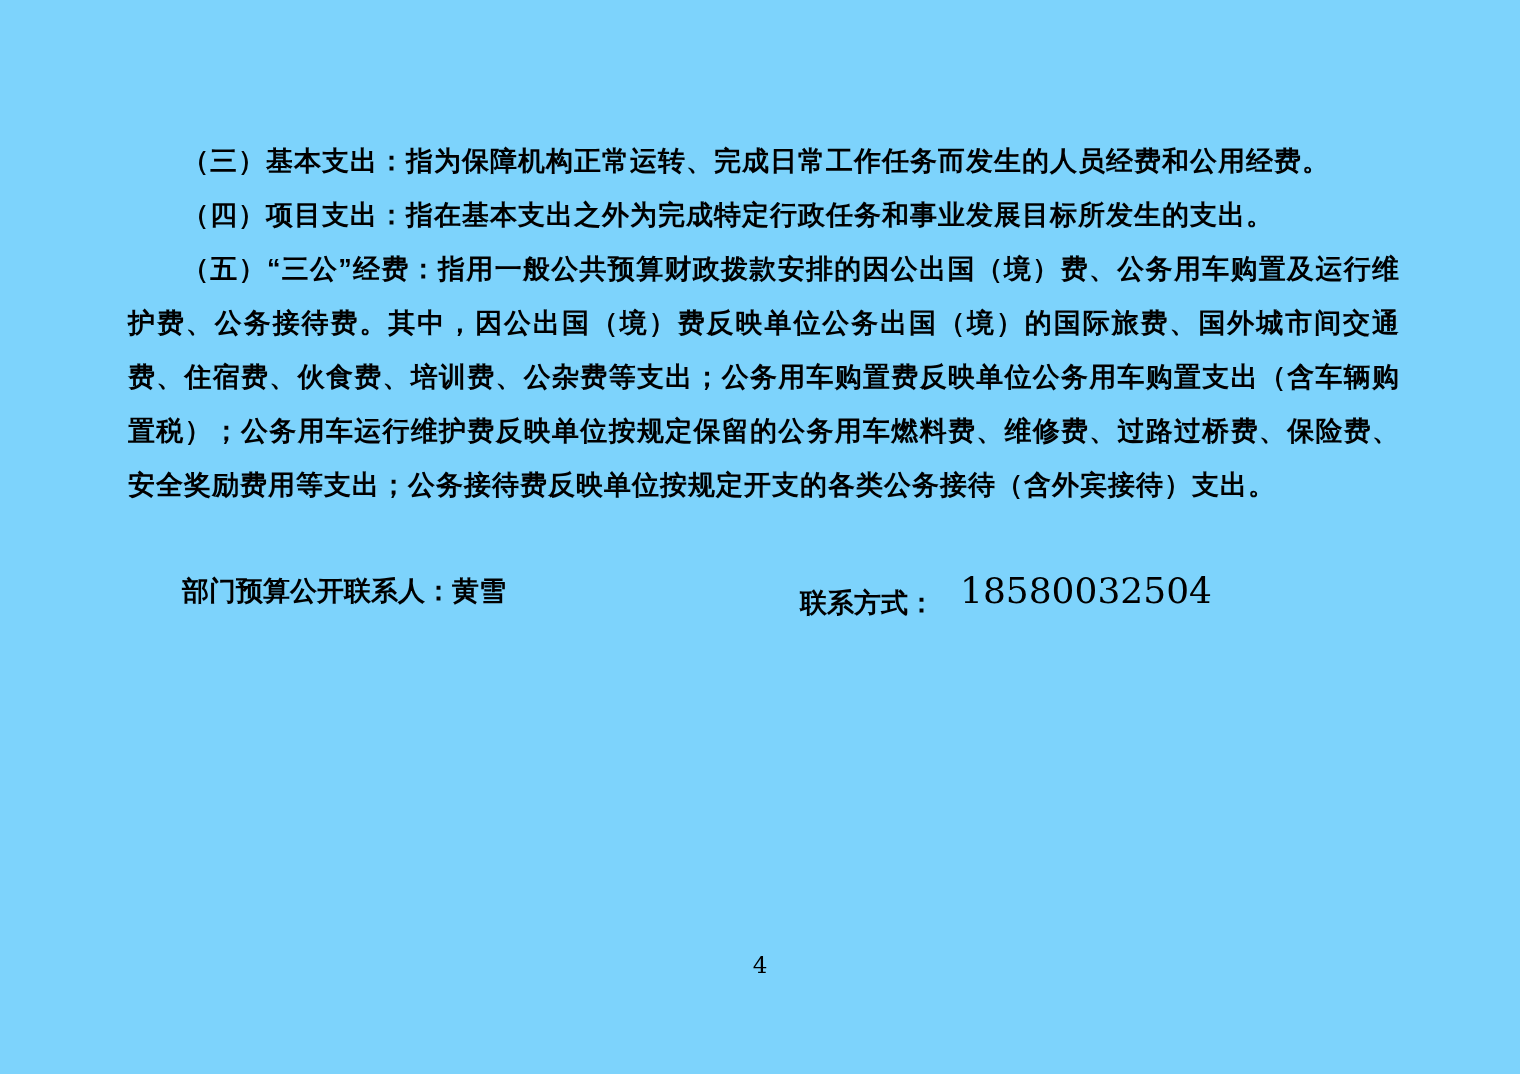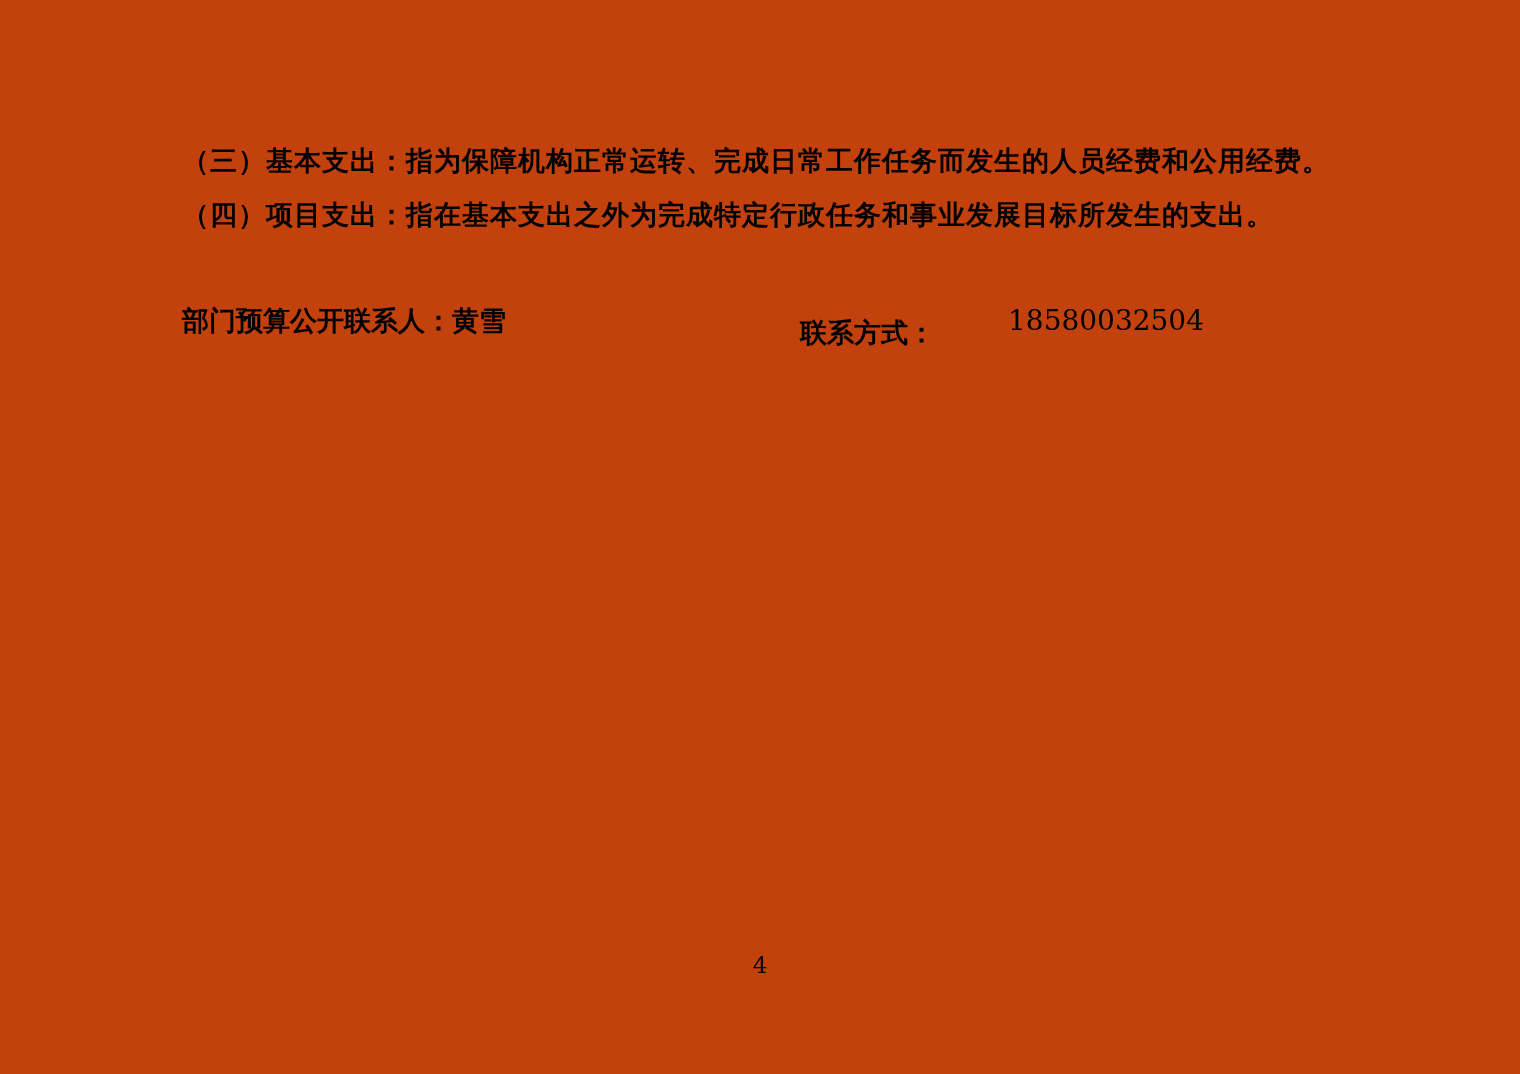--- a/index.html
+++ b/index.html
@@ -4,21 +4,21 @@
 <style>
   html, body {
     margin: 0;
     padding: 0;
     background: #ffffff;
   }
   .page {
     position: relative;
     width: 1520px;
     height: 1074px;
-    background: #c2410c;
+    background: #7dd3fc;
     color: #000000;
     font-family: "Liberation Sans", sans-serif;
     overflow: hidden;
   }
   .content {
     position: absolute;
     left: 128px;
     top: 134px;
     width: 1272px;
   }
@@ -50,42 +50,42 @@
     position: absolute;
     left: 672px;
     top: 12px;
   }
   .contact-phone {
     position: absolute;
     left: 832px;
     top: 0;
     font-family: "DejaVu Serif", "Liberation Serif", serif;
     font-weight: normal;
-    font-size: 28px;
-    margin-left: 48px;
+    font-size: 36px;
   }
   .page-number {
     position: absolute;
     top: 952px;
     left: 0;
     width: 100%;
     text-align: center;
     font-family: "DejaVu Serif", "Liberation Serif", serif;
     font-size: 23px;
     font-weight: normal;
     color: #000000;
   }
 </style>
 </head>
 <body>
 
 <div class="page">
   <div class="content">
     <p class="body-text">（三）基本支出：指为保障机构正常运转、完成日常工作任务而发生的人员经费和公用经费。</p>
     <p class="body-text">（四）项目支出：指在基本支出之外为完成特定行政任务和事业发展目标所发生的支出。</p>
+    <p class="body-text">（五）“三公”经费：指用一般公共预算财政拨款安排的因公出国（境）费、公务用车购置及运行维护费、公务接待费。其中，因公出国（境）费反映单位公务出国（境）的国际旅费、国外城市间交通费、住宿费、伙食费、培训费、公杂费等支出；公务用车购置费反映单位公务用车购置支出（含车辆购置税）；公务用车运行维护费反映单位按规定保留的公务用车燃料费、维修费、过路过桥费、保险费、安全奖励费用等支出；公务接待费反映单位按规定开支的各类公务接待（含外宾接待）支出。</p>
 
     <div class="contact-row">
       <span class="contact-person">部门预算公开联系人：黄雪</span>
       <span class="contact-method">联系方式：</span>
       <span class="contact-phone">18580032504</span>
     </div>
   </div>
 
   <div class="page-number">4</div>
 </div>

